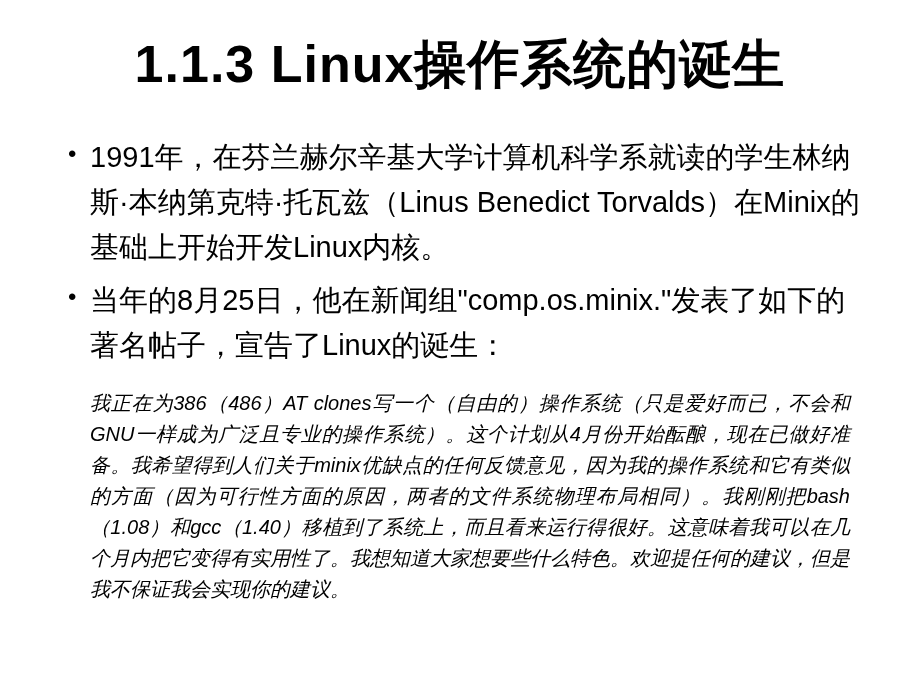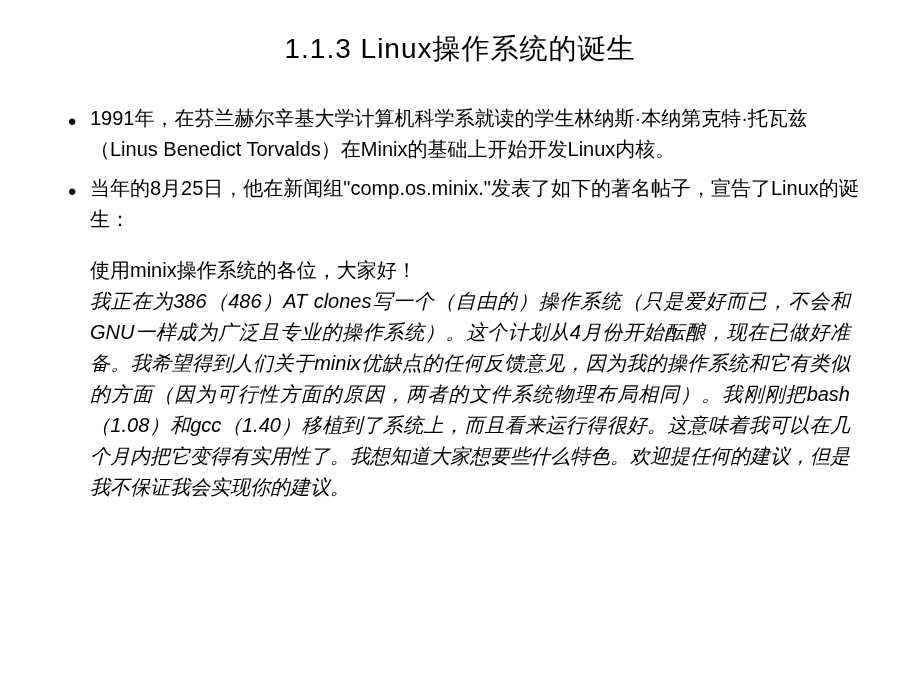--- a/index.html
+++ b/index.html
@@ -10,34 +10,34 @@
     body {
       width: 920px;
       height: 690px;
       background: #ffffff;
       font-family: "Microsoft YaHei", "SimSun", Arial, sans-serif;
       color: #000000;
       padding: 30px 60px 40px 60px;
       overflow: hidden;
     }
     .slide-title {
-      font-size: 28px;
-      font-weight: normal;
+      font-size: 52px;
+      font-weight: bold;
       text-align: center;
       margin-bottom: 35px;
       letter-spacing: 1px;
     }
     .bullet-list {
       list-style: none;
       margin-bottom: 20px;
     }
     .bullet-item {
       position: relative;
       padding-left: 30px;
-      font-size: 20px;
+      font-size: 29px;
       line-height: 1.55;
       margin-bottom: 8px;
     }
     .bullet-item::before {
       content: "•";
       position: absolute;
       left: 8px;
       top: 0;
       font-size: 24px;
     }
@@ -60,15 +60,14 @@
 <body>
 
 <h1 class="slide-title">1.1.3  Linux操作系统的诞生</h1>
 
 <ul class="bullet-list">
   <li class="bullet-item">1991年，在芬兰赫尔辛基大学计算机科学系就读的学生林纳斯·本纳第克特·托瓦兹（Linus Benedict Torvalds）在Minix的基础上开始开发Linux内核。</li>
   <li class="bullet-item">当年的8月25日，他在新闻组"comp.os.minix."发表了如下的著名帖子，宣告了Linux的诞生：</li>
 </ul>
 
 <div class="quote-block">
-  <div class="quote-greeting">使用minix操作系统的各位，大家好！</div>
   <div class="quote-body">我正在为386（486）AT clones写一个（自由的）操作系统（只是爱好而已，不会和GNU一样成为广泛且专业的操作系统）。这个计划从4月份开始酝酿，现在已做好准备。我希望得到人们关于minix优缺点的任何反馈意见，因为我的操作系统和它有类似的方面（因为可行性方面的原因，两者的文件系统物理布局相同）。我刚刚把bash（1.08）和gcc（1.40）移植到了系统上，而且看来运行得很好。这意味着我可以在几个月内把它变得有实用性了。我想知道大家想要些什么特色。欢迎提任何的建议，但是我不保证我会实现你的建议。</div>
 </div>
 
 </body></html>

